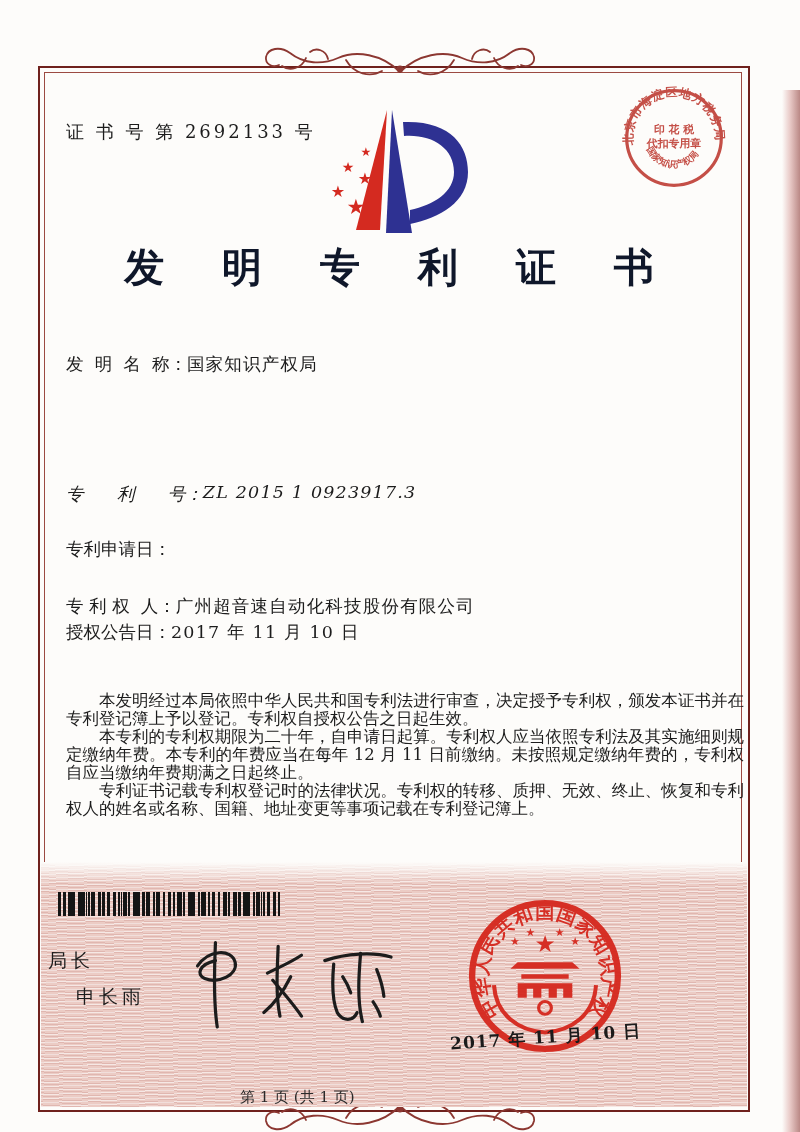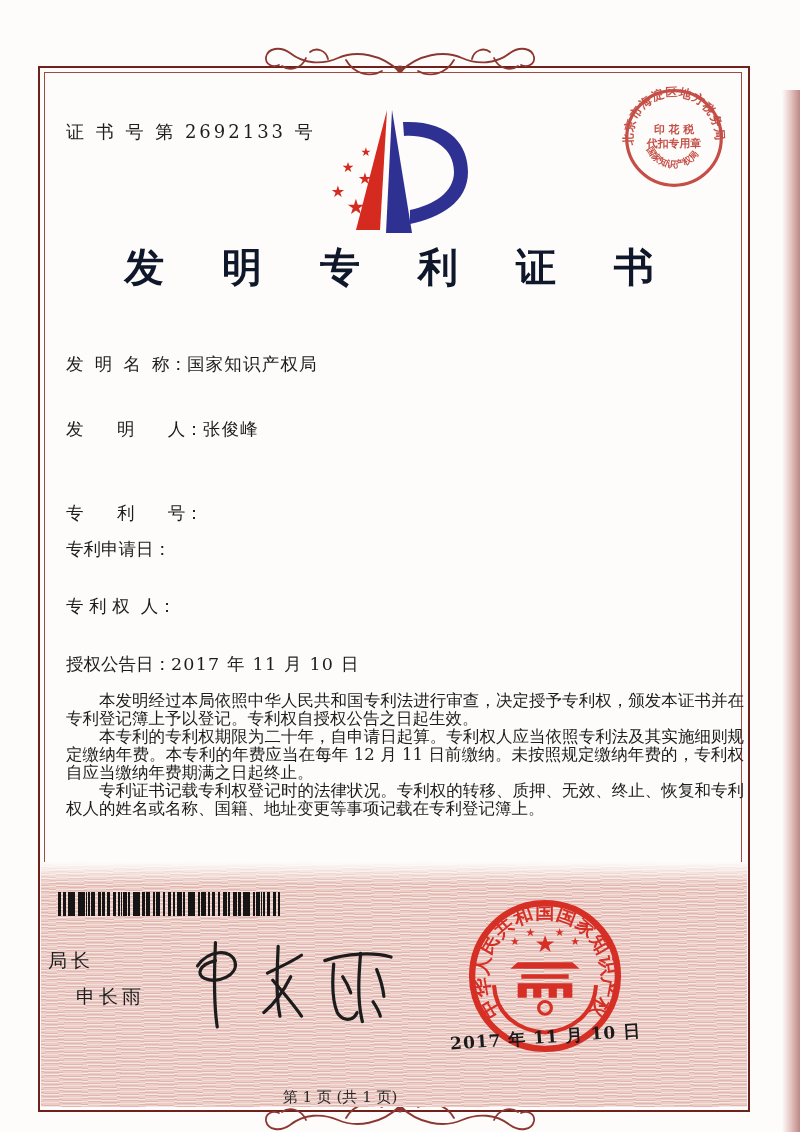--- a/index.html
+++ b/index.html
@@ -19,22 +19,22 @@
   .cert-no{position:absolute;left:66px;top:120px;font-size:18px;letter-spacing:3px;white-space:pre;}
   .logo{position:absolute;left:320px;top:100px;width:150px;height:140px;}
   .title{
     position:absolute;left:0;top:240px;width:800px;text-align:center;
     font-size:40px;font-weight:600;letter-spacing:22px;box-sizing:border-box;color:#0f172a;
   }
   
   .field{position:absolute;left:66px;font-size:17.5px;display:flex;white-space:pre;}
   .f-label{white-space:pre;}
   .f-value{white-space:pre;letter-spacing:1.2px;}
-  .row0{top:352px;} .row1{top:417px;} .row2{top:501px;}
-  .row3{top:537px;flex-direction:column;} .row4{top:594px;} .row5{top:652px;}
+  .row0{top:352px;} .row1{top:417px;} .row2{top:482px;font-style:italic;}
+  .row3{top:537px;flex-direction:column;} .row4{top:594px;} .row5{top:620px;}
   
   .body-text{position:absolute;left:66px;top:692px;width:678px;font-size:16.5px;line-height:18px;text-align:justify;}
   .body-text p{margin:0;text-indent:2em;}
   
   .pink-band{
     position:absolute;left:41px;top:862px;width:706px;height:245px;
     background:
       repeating-linear-gradient(178deg, rgba(255,255,255,.55) 0 1px, rgba(255,255,255,0) 1px 4px),
       repeating-linear-gradient(183deg, rgba(176,98,92,.20) 0 1px, rgba(176,98,92,0) 1px 3px),
       #ecccc5;
@@ -50,21 +50,21 @@
       repeating-linear-gradient(90deg,#151515 0 3px,transparent 3px 11px);
   }
   .sig-role{position:absolute;left:48px;top:948px;font-size:19px;letter-spacing:4px;}
   .sig-name{position:absolute;left:76px;top:984px;font-size:19px;letter-spacing:4px;}
   .signature{position:absolute;left:185px;top:933px;width:215px;height:100px;}
   .issue-seal{position:absolute;left:463px;top:894px;width:164px;height:164px;opacity:.95;}
   .seal-date{
     position:absolute;left:450px;top:1026px;width:190px;font-size:17px;font-weight:600;
     letter-spacing:1px;transform:rotate(-4deg);color:#1b1b1b;white-space:pre;
   }
-  .page-footer{position:absolute;left:240px;top:1088px;width:200px;text-align:center;font-size:15px;color:#2a2a2a;}
+  .page-footer{position:absolute;left:240px;top:1088px;width:200px;font-size:15px;color:#2a2a2a;}
   .tax-seal{position:absolute;left:622px;top:86px;width:104px;height:104px;opacity:.92;}
   .scan-edge{
     position:absolute;right:0;top:90px;width:18px;height:1042px;
     background:linear-gradient(90deg, rgba(150,30,30,0), rgba(170,50,45,.25) 45%, rgba(120,22,18,.5));
   }
   .ring-text{font-family:"DejaVu Serif","Liberation Serif",serif;font-weight:700;}
 </style>
 </head>
 <body>
 
@@ -114,32 +114,30 @@
       <text x="36" y="114" font-size="21">★</text>
     </g>
   </svg>
 
   <div class="title">发 明 专 利 证 书</div>
 
   <div class="field row0">
     <span class="f-label">发  明  名  称：</span>
     <span class="f-value">国家知识产权局</span>
   </div>
-  <div class="field row1">
-    <span class="f-label">发      明      人：</span>
-    <span class="f-value">张俊峰</span>
-  </div>
   <div class="field row2">
     <span class="f-label">专      利      号：</span>
+    <span class="f-value">ZL 2015 1 0923917.3</span>
   </div>
   <div class="field row3">
     <span class="f-label">专利申请日：</span>
   </div>
   <div class="field row4">
     <span class="f-label">专 利 权  人：</span>
+    <span class="f-value">广州超音速自动化科技股份有限公司</span>
   </div>
   <div class="field row5">
     <span class="f-label">授权公告日：</span>
     <span class="f-value">2017 年 11 月 10 日</span>
   </div>
 
   <div class="body-text">
     <p>本发明经过本局依照中华人民共和国专利法进行审查，决定授予专利权，颁发本证书并在专利登记簿上予以登记。专利权自授权公告之日起生效。</p>
     <p>本专利的专利权期限为二十年，自申请日起算。专利权人应当依照专利法及其实施细则规定缴纳年费。本专利的年费应当在每年 12 月 11 日前缴纳。未按照规定缴纳年费的，专利权自应当缴纳年费期满之日起终止。</p>
     <p>专利证书记载专利权登记时的法律状况。专利权的转移、质押、无效、终止、恢复和专利权人的姓名或名称、国籍、地址变更等事项记载在专利登记簿上。</p>

